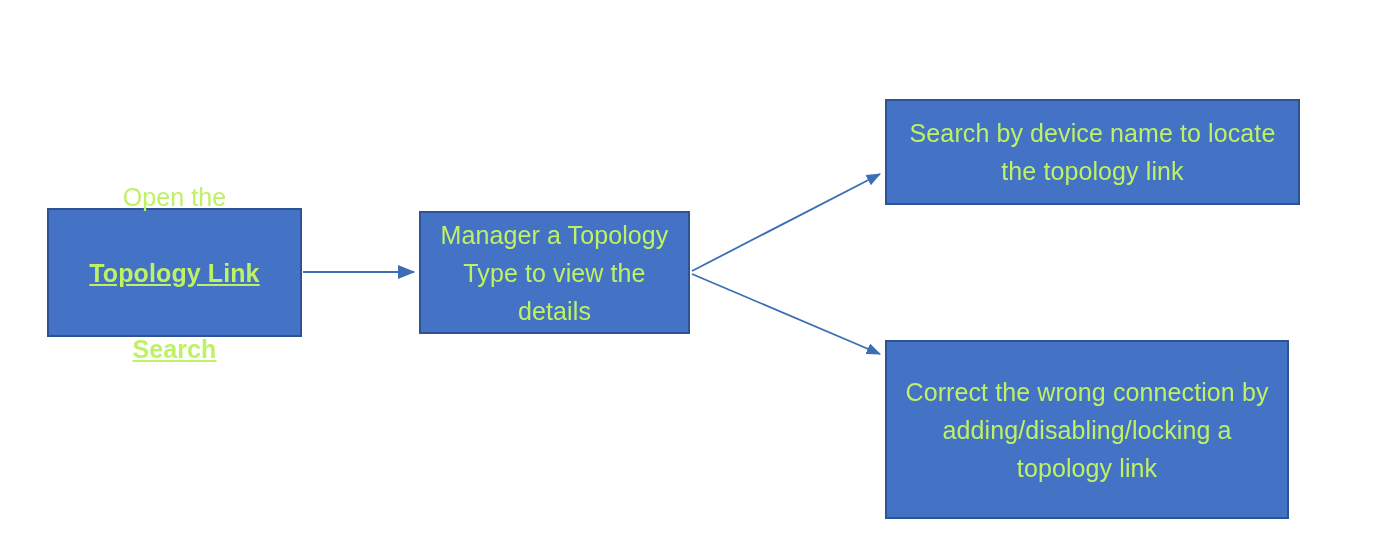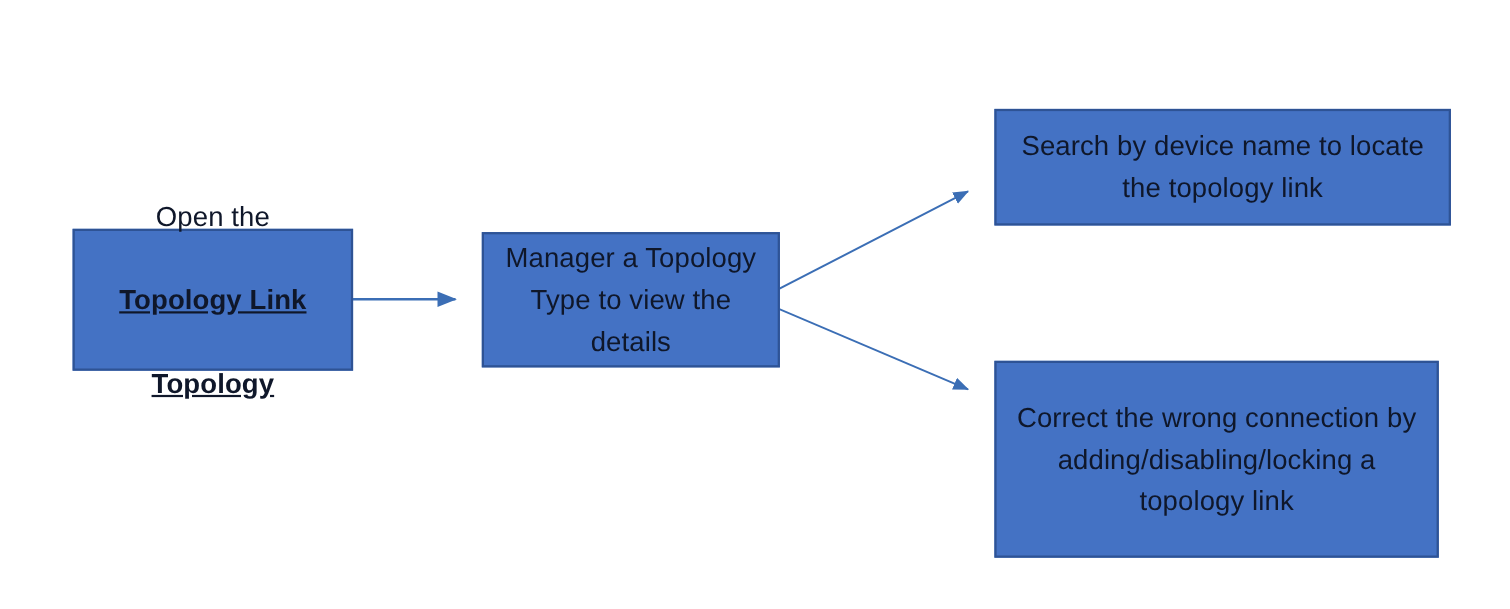--- a/index.html
+++ b/index.html
@@ -15,44 +15,43 @@
     width: 1373px;
     height: 554px;
     background: #ffffff;
     overflow: hidden;
   }
   .node {
     position: absolute;
     box-sizing: border-box;
     background: #4472C4;
     border: 2px solid #2E5395;
-    color: #0f172a;
+    color: #bef264;
     display: flex;
     align-items: center;
     justify-content: center;
     text-align: center;
     font-size: 25px;
     line-height: 38px;
     font-weight: 400;
     letter-spacing: 0.1px;
     padding: 0 10px;
-    margin-left: 19px;
   }
   .node .txt {
     display: block;
     width: 100%;
     white-space: pre-line;
   }
   .node .line-bold { font-weight: 700; display: block; text-decoration: underline; }
   .node .line-reg { font-weight: 400; display: block; }
 
   #node-open-tlm   { left: 47px;  top: 208px; width: 255px; height: 129px; }
   #node-select-type{ left: 419px; top: 211px; width: 271px; height: 123px; }
   #node-search     { left: 885px; top: 99px;  width: 415px; height: 106px; }
-  #node-correct    { left: 885px; top: 328px; width: 404px; height: 179px; }
+  #node-correct    { left: 885px; top: 340px; width: 404px; height: 179px; }
 
   #connectors {
     position: absolute;
     left: 0; top: 0;
     width: 1373px;
     height: 554px;
     pointer-events: none;
   }
 </style>
 </head>
@@ -77,21 +76,21 @@
 
     <g>
       <line x1="692" y1="274" x2="880" y2="354" stroke="#3B6EB5" stroke-width="1.8" marker-end="url(#ah)"></line>
     </g>
   </svg>
 
   <div class="node" id="node-open-tlm">
     <span class="txt">
       <span class="line-reg">Open the</span>
       <span class="line-bold">Topology Link</span>
-      <span class="line-bold">Topology</span>
+      <span class="line-bold">Search</span>
     </span>
   </div>
 
   <div class="node" id="node-select-type">
     <span class="txt">Manager a Topology Type to view the details</span>
   </div>
 
   <div class="node" id="node-search">
     <span class="txt">Search by device name to locate the topology link</span>
   </div>

